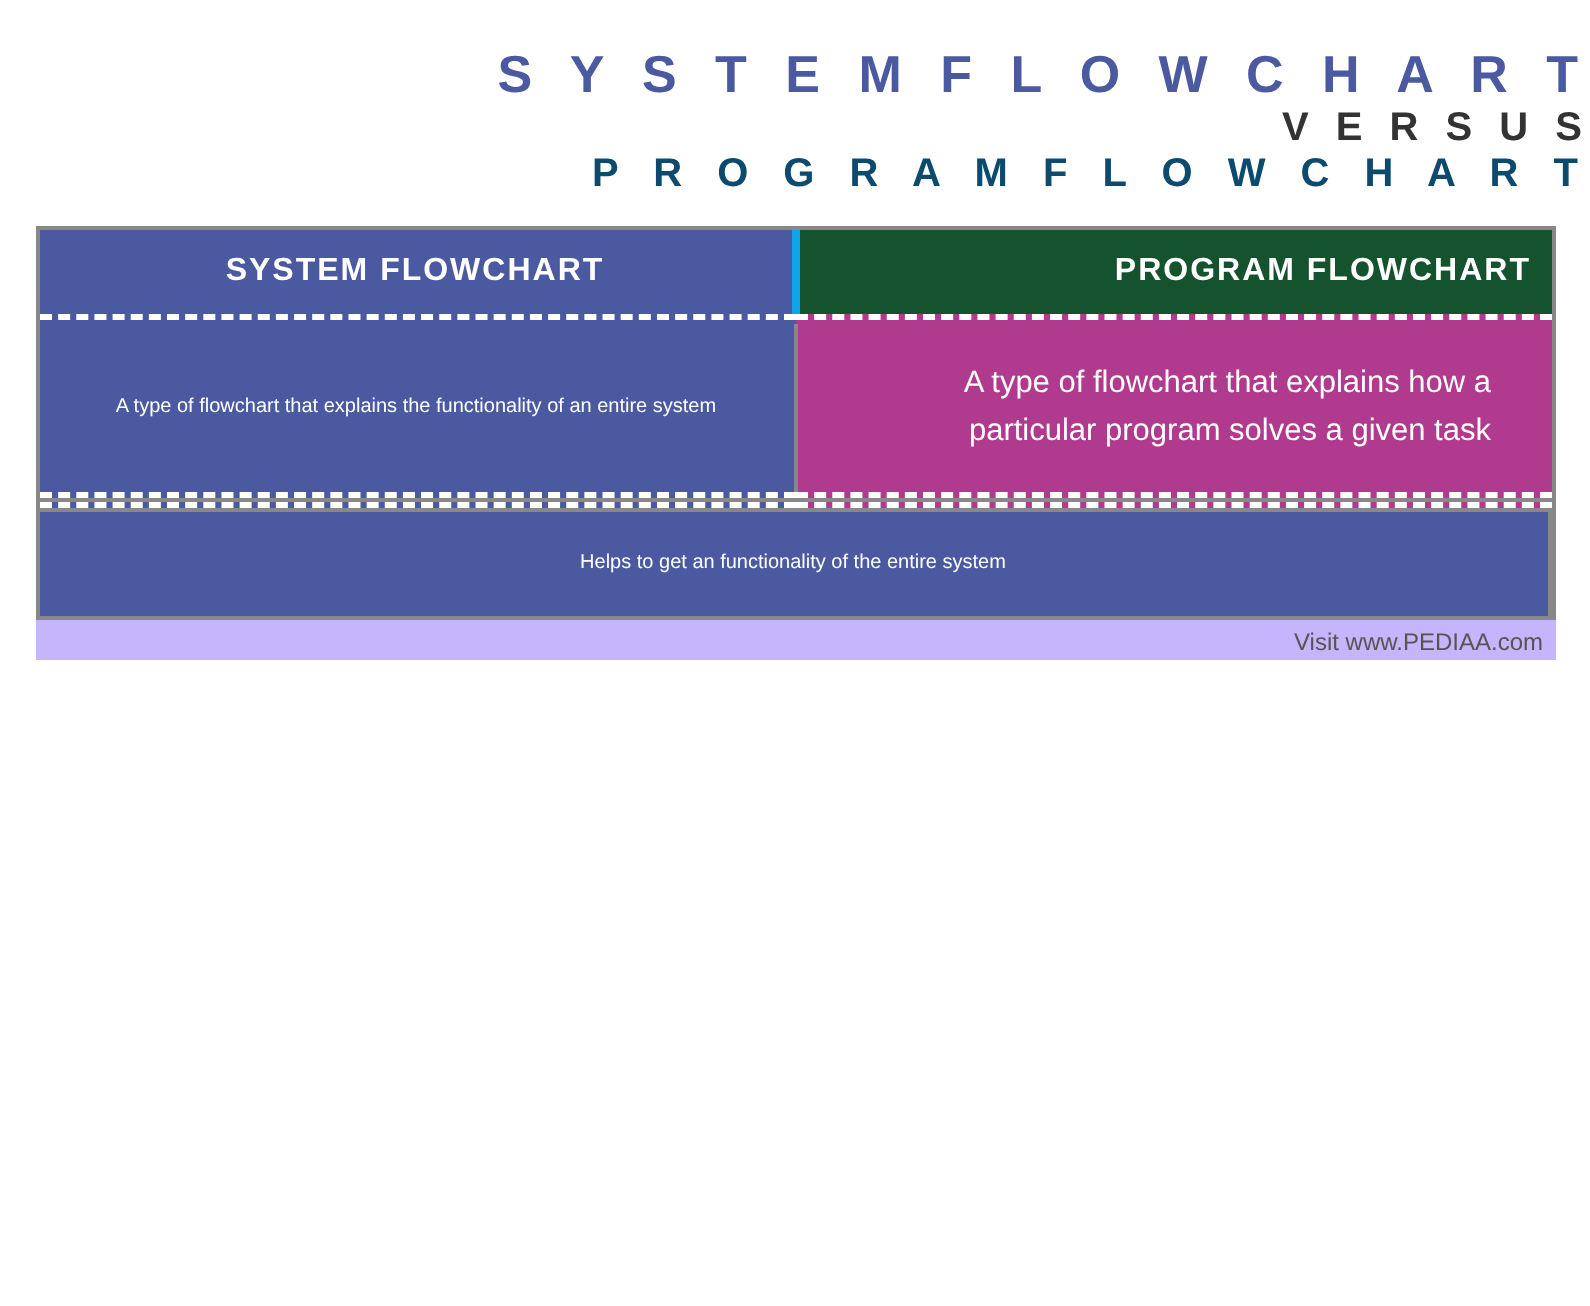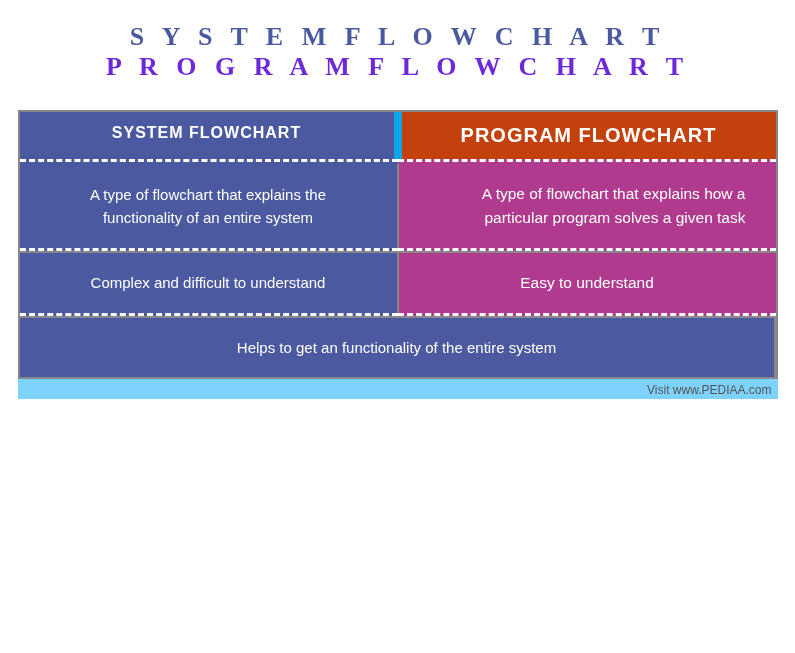--- a/index.html
+++ b/index.html
@@ -12,88 +12,87 @@
       width: 795px;
       height: 653px;
       background: #ffffff;
       font-family: Arial, sans-serif;
       display: flex;
       flex-direction: column;
       align-items: center;
     }
 
     .header {
-      text-align: center;
-      padding: 22px 0 28px 0;
-      width: 100%;
-      font-family: Liberation Serif, serif;
+      text-align: right;
+      padding: 22px 0 14px 0;
+      width: 100%;
     }
 
     .title-system {
       font-size: 26px;
       font-weight: bold;
       letter-spacing: 6px;
       color: #4b5aa0;
     }
 
     .title-versus {
       font-size: 20px;
       font-weight: bold;
       letter-spacing: 4px;
       color: #333333;
     }
 
     .title-program {
-      font-size: 26px;
+      font-size: 20px;
       font-weight: bold;
       letter-spacing: 6px;
-      color: #6d28d9;
+      color: #0c4a6e;
     }
 
     .col-headers {
       display: flex;
       width: 100%;
     }
 
     .col-header-system {
       flex: 1;
       background: #4b5aa0;
       color: #ffffff;
       text-align: center;
       padding: 12px 10px;
       font-size: 16px;
       font-weight: bold;
       letter-spacing: 1px;
-      border-right: 8px solid #0ea5e9;
+      border-right: 4px solid #0ea5e9;
     }
 
     .col-header-program {
       flex: 1;
-      background: #c2410c;
-      color: #ffffff;
-      text-align: center;
+      background: #14532d;
+      color: #ffffff;
+      text-align: right;
       padding: 12px 10px;
-      font-size: 20px;
+      font-size: 16px;
       font-weight: bold;
       letter-spacing: 1px;
     }
 
     .row {
       display: flex;
       width: 100%;
       flex: 1;
     }
 
     .cell-system {
       flex: 1;
       background: #4b5aa0;
       color: #ffffff;
       text-align: center;
       padding: 18px 30px;
-      font-size: 15px;
+      font-size: 10px;
       line-height: 1.55;
       display: flex;
       align-items: center;
       justify-content: center;
       border-right: 2px solid #888888;
     }
 
     .cell-program {
       flex: 1;
       background: #b03a8e;
@@ -146,33 +145,34 @@
       background: #b03a8e;
       border-top: 3px dashed #ffffff;
     }
 
     .footer {
       width: 760px;
       text-align: right;
       padding: 4px 6px 2px 0;
       font-size: 12px;
       color: #555555;
-      background: #7dd3fc;
+      background: #c4b5fd;
     }
 
     .border-wrap {
       border: 2px solid #888888;
       width: 760px;
     }
   </style>
 </head>
 <body>
 
 <div class="header">
   <div class="title-system">S Y S T E M   F L O W C H A R T</div>
+  <div class="title-versus">V E R S U S</div>
   <div class="title-program">P R O G R A M   F L O W C H A R T</div>
 </div>
 
 <div class="border-wrap">
 
   <div class="col-headers">
     <div class="col-header-system">SYSTEM FLOWCHART</div>
     <div class="col-header-program">PROGRAM FLOWCHART</div>
   </div>
 
@@ -184,24 +184,20 @@
   <div class="row">
     <div class="cell-system">A type of flowchart that explains the functionality of an entire system</div>
     <div class="cell-program">A type of flowchart that explains how a particular program solves a given task</div>
   </div>
 
   <div class="row-divider">
     <div class="left-div"></div>
     <div class="right-div"></div>
   </div>
 
-  <div class="row">
-    <div class="cell-system">Complex and difficult to understand</div>
-    <div class="cell-program">Easy to understand</div>
-  </div>
 
   <div class="row-divider">
     <div class="left-div"></div>
     <div class="right-div"></div>
   </div>
 
   <div class="row">
     <div class="cell-system">Helps to get an functionality of the entire system</div>
   </div>
 </div>

